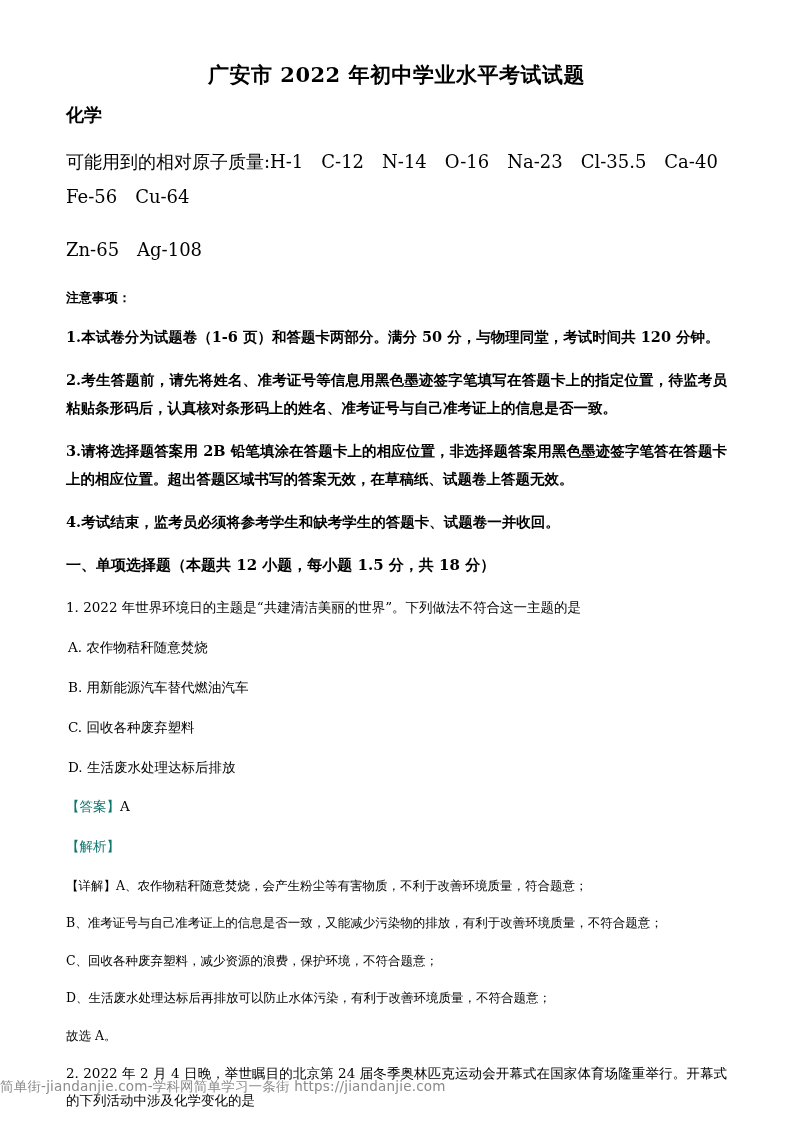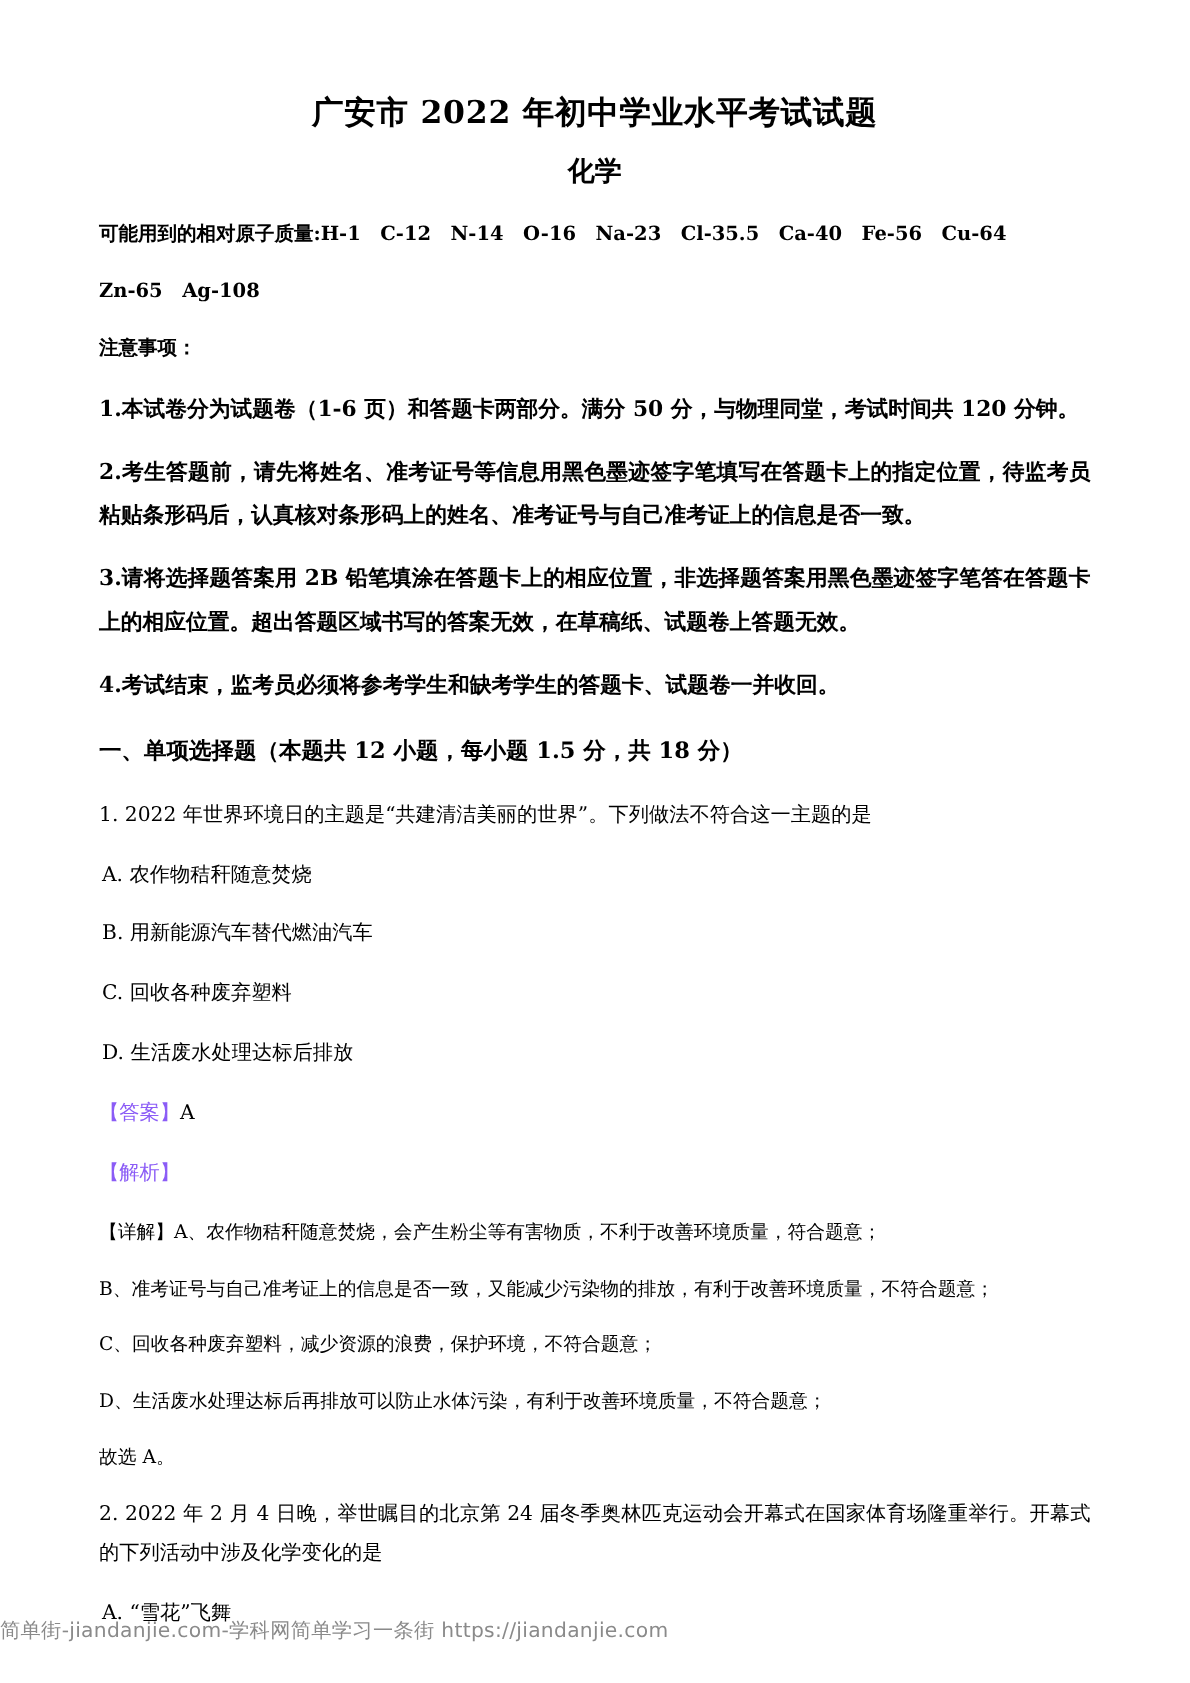--- a/index.html
+++ b/index.html
@@ -24,29 +24,29 @@
   }
   .doc-title {
     text-align: center;
     font-size: 21px;
     font-weight: bold;
     letter-spacing: 0.5px;
     margin: 14px 0 0 0;
     line-height: 1.4;
   }
   .doc-subtitle {
-    text-align: center;
+    text-align: left;
     font-size: 18px;
     font-weight: bold;
     margin: 13px 0 16px 0;
     line-height: 1.4;
   }
   .atomic-mass {
-    font-size: 13px;
-    font-weight: bold;
+    font-size: 18px;
+    font-weight: normal;
     line-height: 1.95;
     margin-top: 16px;
     word-spacing: 1px;
   }
   .notice-head {
     font-size: 13px;
     font-weight: bold;
     margin-top: 6px;
     line-height: 1.95;
   }
@@ -74,21 +74,21 @@
     line-height: 1.95;
     margin-top: 4px;
     padding-left: 2px;
   }
   .ans-tag {
     font-size: 13.5px;
     color: #2e74b5;
     line-height: 1.95;
     margin-top: 7px;
   }
-  .ans-tag .bracket { color: #8b5cf6; }
+  .ans-tag .bracket { color: #0f766e; }
   .ans-tag .ans-val { color: #000000; }
   .expl-line {
     font-size: 12.5px;
     line-height: 2.0;
     margin-top: 2px;
     text-align: justify;
   }
   .footer {
     position: absolute;
     left: 0;

